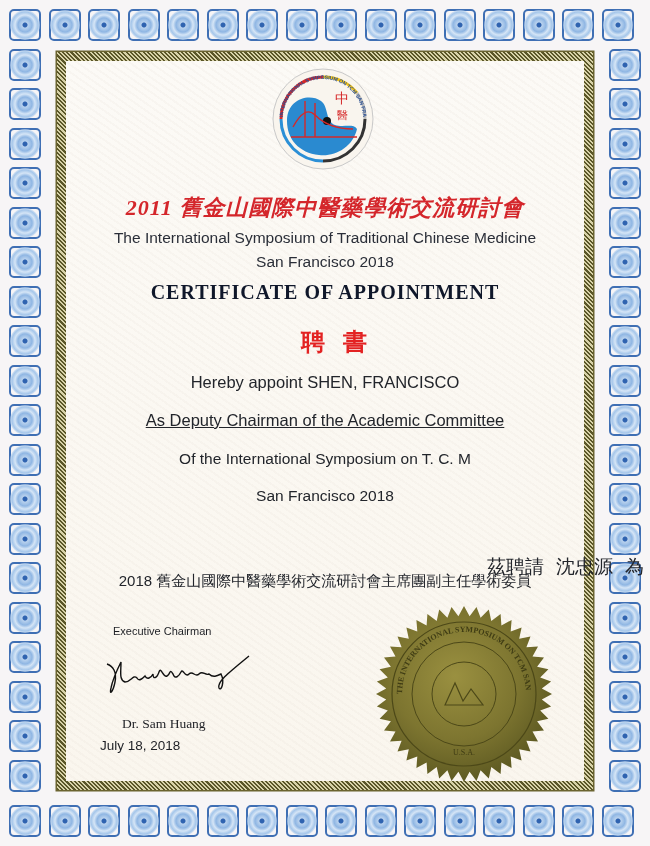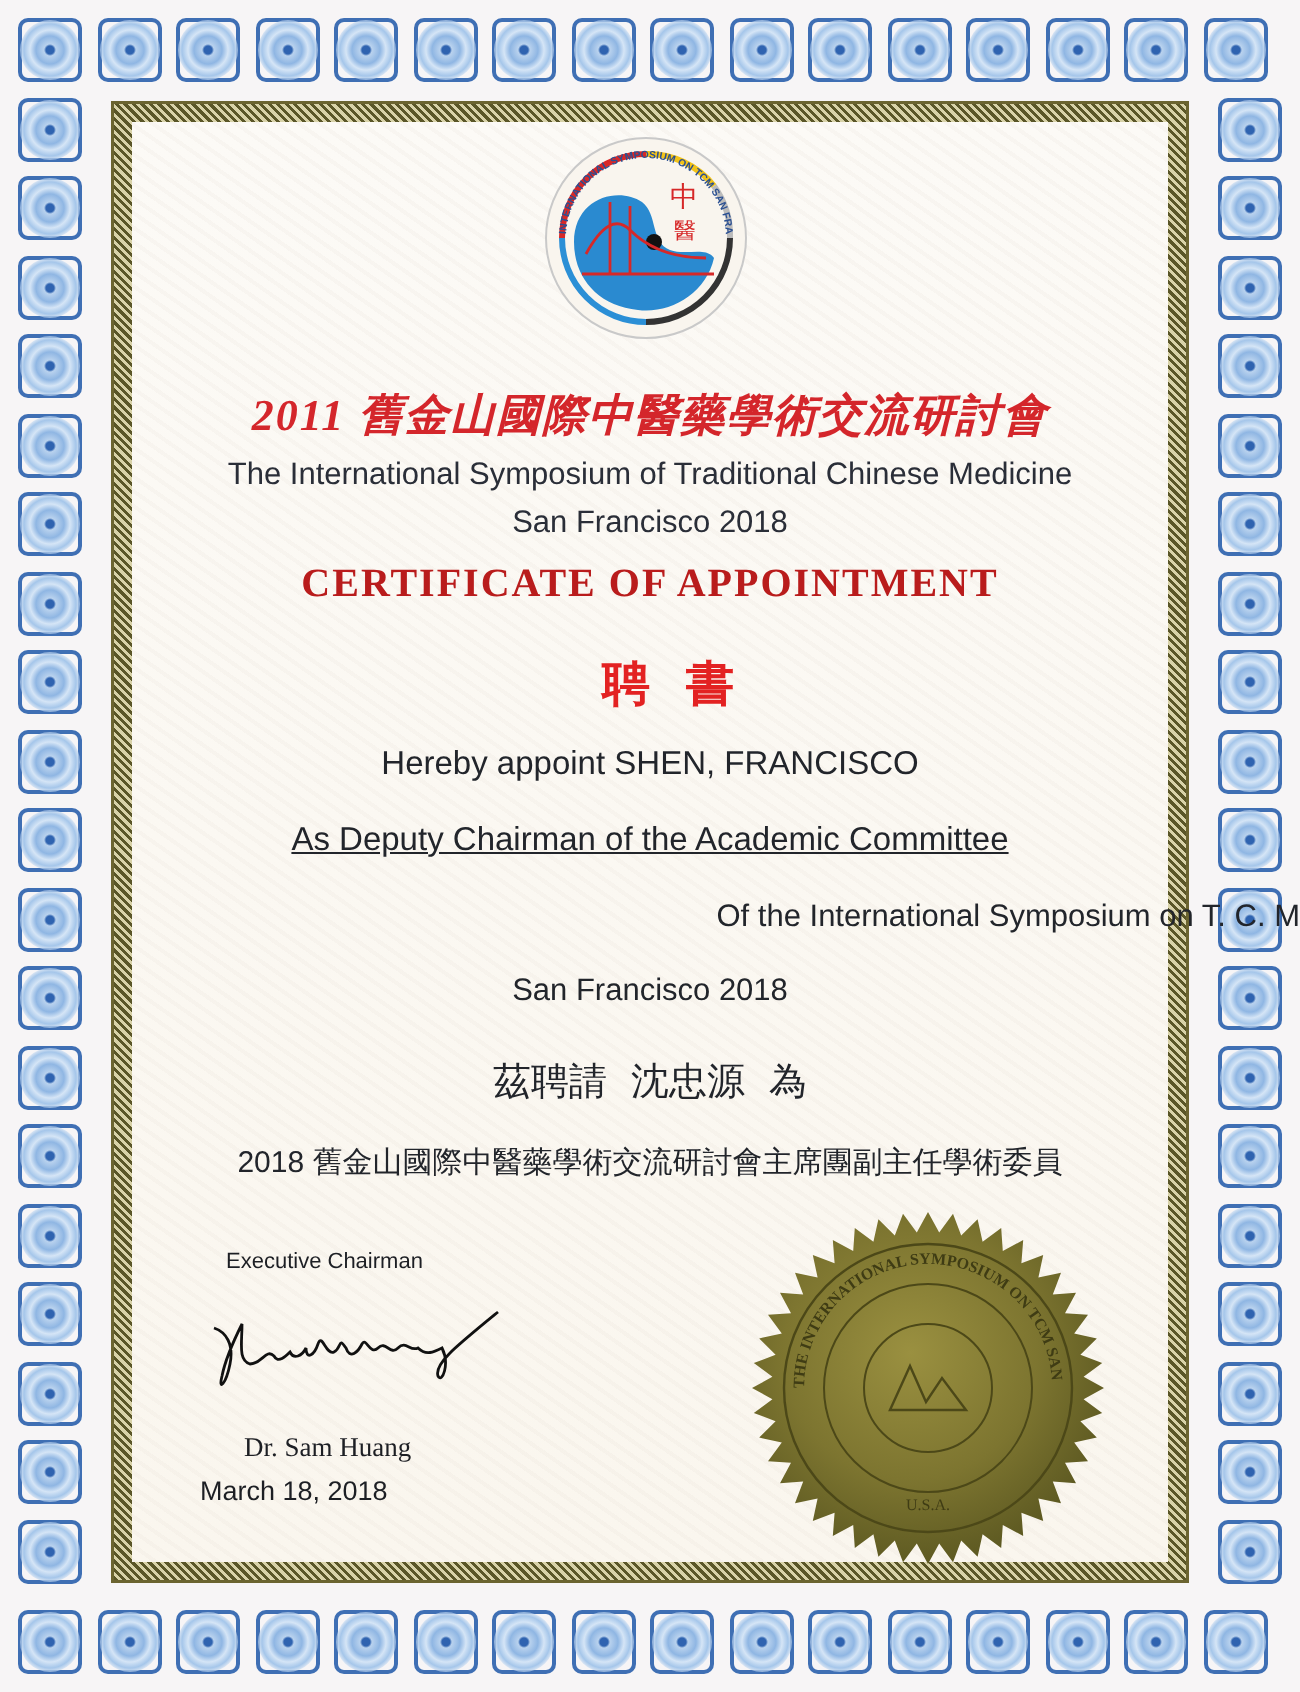--- a/index.html
+++ b/index.html
@@ -17,28 +17,28 @@
     box-shadow:0 0 0 1.5px #6b6430, inset 0 0 0 1px #6b6430;}
   .paper{position:absolute;left:66px;top:61px;width:518px;height:720px;
     background:
       repeating-linear-gradient(35deg,rgba(220,210,200,0.12) 0 2px,transparent 2px 6px),
       linear-gradient(#fcfaf6,#faf6ee);}
   .center{position:absolute;left:0;width:650px;text-align:center;}
   .logo{position:absolute;left:269px;top:65px;width:108px;height:108px;}
   .cn-title{top:193px;color:#d4262b;font-family:"Liberation Serif","DejaVu Serif",serif;font-size:22px;font-weight:bold;letter-spacing:1px;font-style:italic;}
   .en-title{top:229px;color:#2a2e38;font-size:15.5px;}
   .en-sub{top:253px;color:#2a2e38;font-size:15.5px;}
-  .cert{top:281px;color:#b91c1c;font-family:"Liberation Serif","DejaVu Serif",serif;font-size:20px;font-weight:bold;letter-spacing:1px;}
+  .cert{top:281px;color:#0f172a;font-family:"Liberation Serif","DejaVu Serif",serif;font-size:20px;font-weight:bold;letter-spacing:1px;}
   .pinshu{top:326px;color:#e32222;font-family:"DejaVu Serif",serif;font-size:24px;font-weight:bold;letter-spacing:18px;padding-left:18px;}
   .body-line{color:#22252b;font-size:16.5px;}
   .l1{top:373px;}
   .l2{top:411px;text-decoration:underline;}
-  .l3{top:450px;font-size:15.5px;text-align:right;}
+  .l3{top:450px;font-size:15.5px;}
   .l4{top:487px;font-size:15.5px;}
-  .cn-name{top:528px;color:#22252b;font-size:19px;}
+  .cn-name{top:554px;color:#22252b;font-size:19px;text-align:right;}
   .cn-name span{margin:0 6px;}
   .cn-role{top:572px;color:#22252b;font-size:15px;}
   .exec{position:absolute;left:113px;top:625px;color:#1d1f24;font-size:11px;}
   .sig{position:absolute;left:103px;top:652px;width:150px;height:50px;}
   .drsam{position:absolute;left:122px;top:716px;color:#1d1f24;font-family:"Liberation Serif",serif;font-size:13.5px;}
   .date{position:absolute;left:100px;top:738px;color:#1d1f24;font-size:13.5px;}
   .seal{position:absolute;left:375px;top:605px;width:178px;height:178px;}
 </style>
 </head>
 <body>
@@ -364,21 +364,21 @@
 <div class="center cn-name">
   <span>茲聘請</span><span>沈忠源</span><span>為</span>
 </div>
 <div class="center cn-role">2018 舊金山國際中醫藥學術交流研討會主席團副主任學術委員</div>
 
 <div class="exec">Executive Chairman</div>
 <svg class="sig" viewBox="0 0 150 50">
   <path d="M4 12 C10 14 14 20 12 30 C10 40 6 44 8 36 C10 26 16 14 18 10 C18 20 16 28 22 30 C28 30 30 22 34 26 C36 30 40 26 42 24 C44 28 48 26 50 22 C50 28 54 26 56 20 C58 14 60 26 64 24 C68 22 66 16 70 22 C72 28 76 24 78 20 C80 16 82 26 86 22 C90 18 92 26 96 22 C100 18 102 24 106 22 C110 26 114 24 118 22 C122 30 118 40 116 36 C114 30 124 22 146 4" fill="none" stroke="#111" stroke-width="1.4"></path>
 </svg>
 <div class="drsam">Dr. Sam Huang</div>
-<div class="date">March 18, 2018</div>
+<div class="date">July 18, 2018</div>
 
 <svg class="seal" viewBox="0 0 178 178">
   <defs>
     <radialGradient id="sg" cx="45%" cy="40%" r="60%">
       <stop offset="0" stop-color="#9a9040"></stop>
       <stop offset="0.6" stop-color="#7d7530"></stop>
       <stop offset="1" stop-color="#5e5a22"></stop>
     </radialGradient>
   </defs>
   <polygon id="starburst" fill="url(#sg)" points="89.0,1.0 94.6,11.2 101.5,1.9 105.6,12.8 113.8,4.6 116.3,15.9 125.6,9.0 126.4,20.5 136.6,15.0 135.7,26.6 146.6,22.5 144.2,33.8 155.5,31.4 151.4,42.3 163.0,41.4 157.5,51.6 169.0,52.4 162.1,61.7 173.4,64.2 165.2,72.4 176.1,76.5 166.8,83.4 177.0,89.0 166.8,94.6 176.1,101.5 165.2,105.6 173.4,113.8 162.1,116.3 169.0,125.6 157.5,126.4 163.0,136.6 151.4,135.7 155.5,146.6 144.2,144.2 146.6,155.5 135.7,151.4 136.6,163.0 126.4,157.5 125.6,169.0 116.3,162.1 113.8,173.4 105.6,165.2 101.5,176.1 94.6,166.8 89.0,177.0 83.4,166.8 76.5,176.1 72.4,165.2 64.2,173.4 61.7,162.1 52.4,169.0 51.6,157.5 41.4,163.0 42.3,151.4 31.4,155.5 33.8,144.2 22.5,146.6 26.6,135.7 15.0,136.6 20.5,126.4 9.0,125.6 15.9,116.3 4.6,113.8 12.8,105.6 1.9,101.5 11.2,94.6 1.0,89.0 11.2,83.4 1.9,76.5 12.8,72.4 4.6,64.2 15.9,61.7 9.0,52.4 20.5,51.6 15.0,41.4 26.6,42.3 22.5,31.4 33.8,33.8 31.4,22.5 42.3,26.6 41.4,15.0 51.6,20.5 52.4,9.0 61.7,15.9 64.2,4.6 72.4,12.8 76.5,1.9 83.4,11.2"></polygon>

